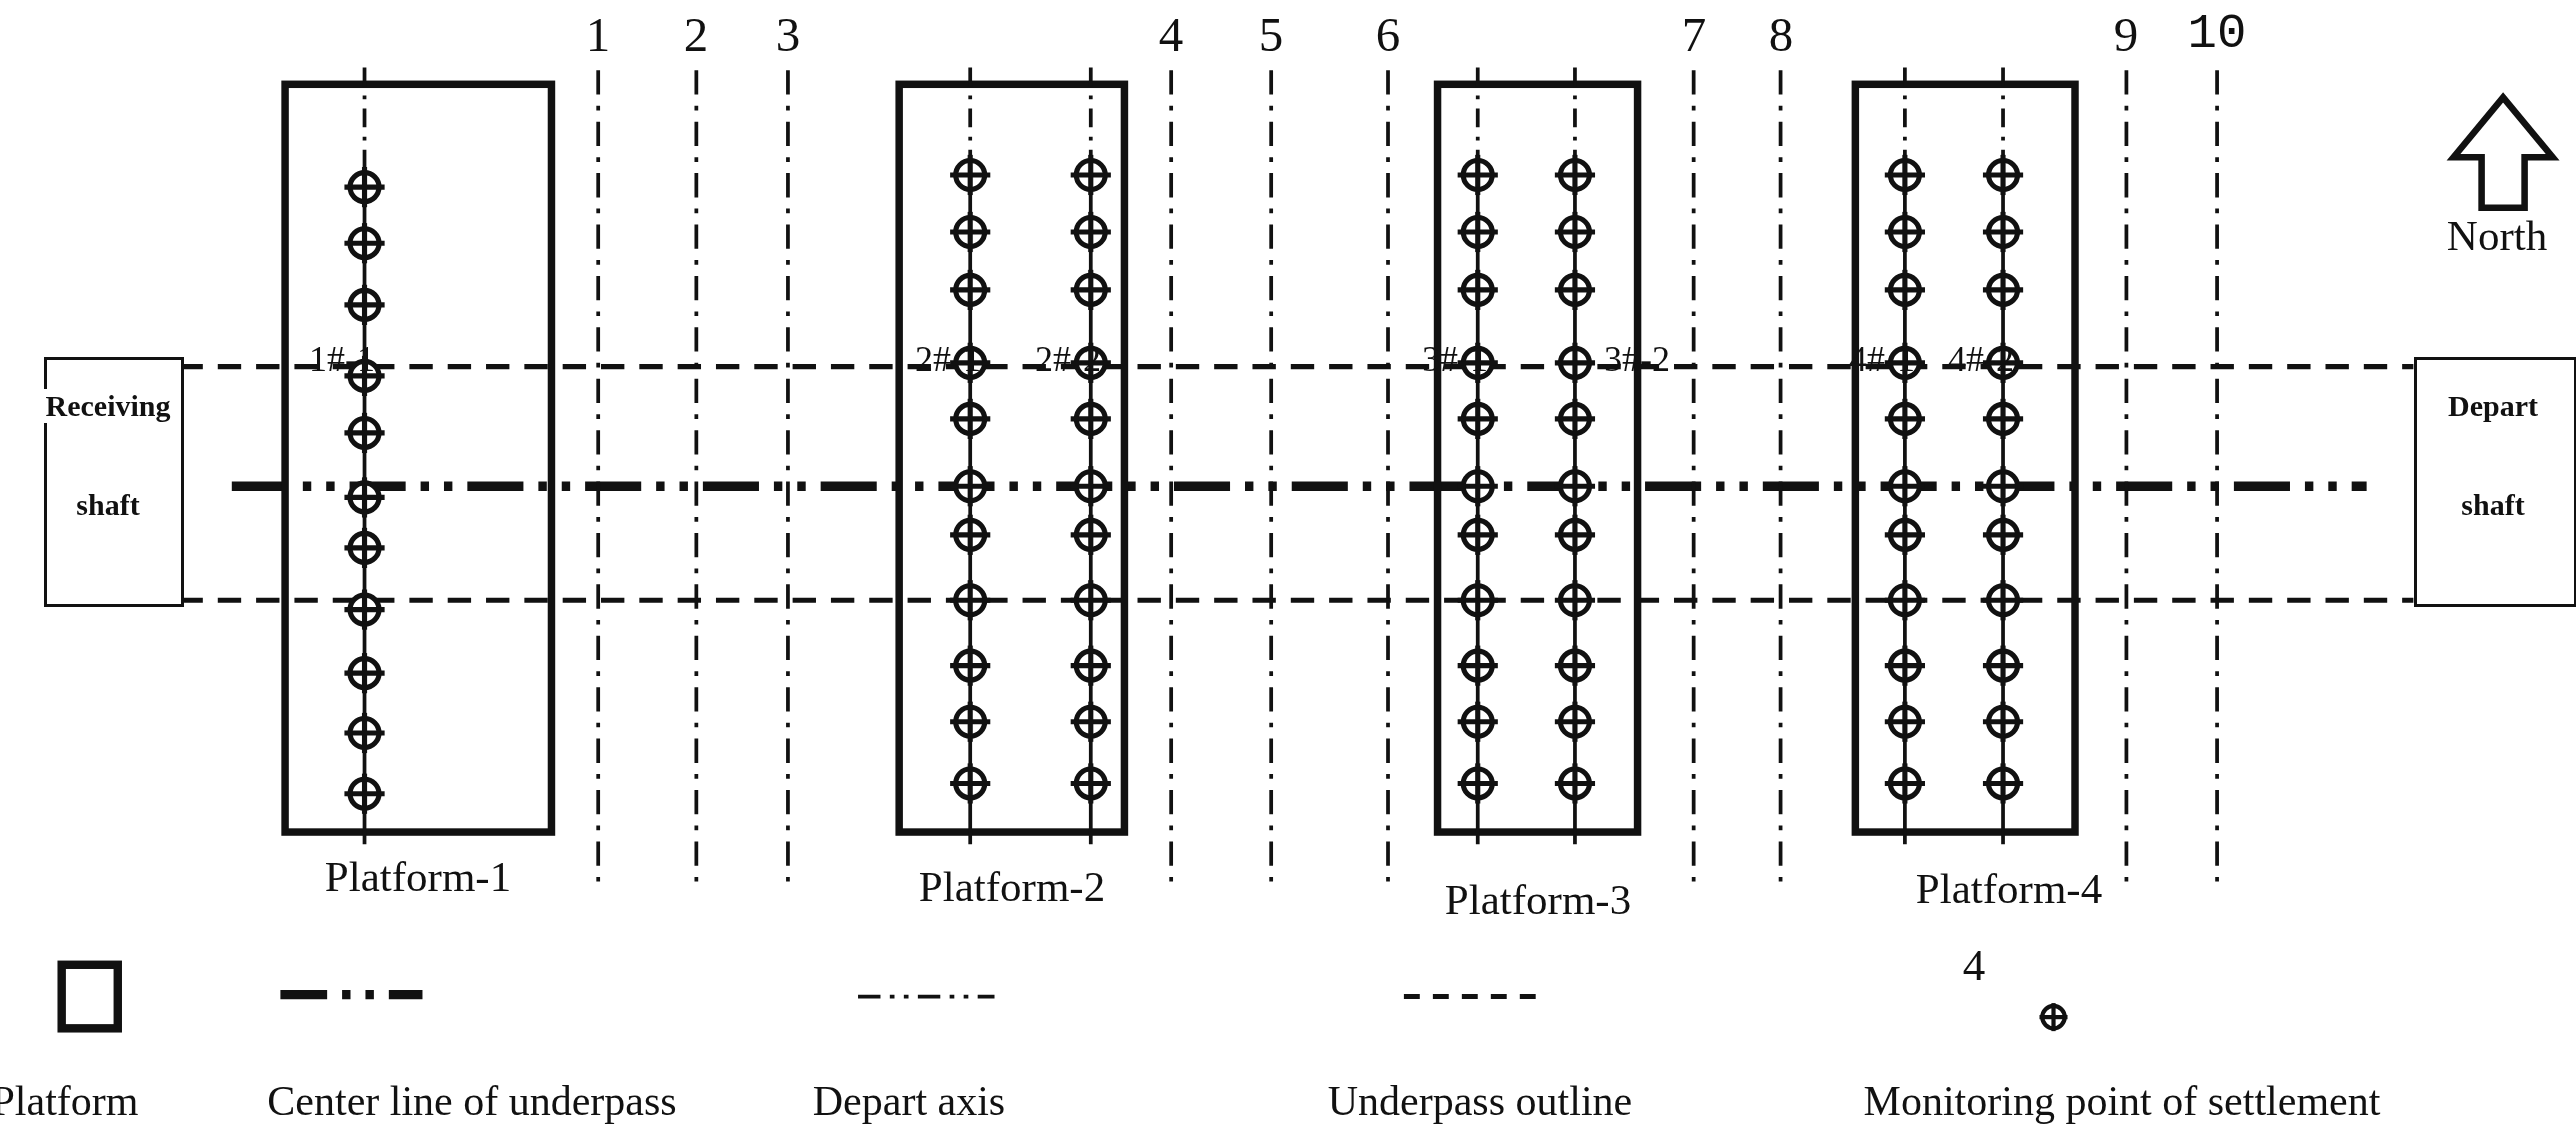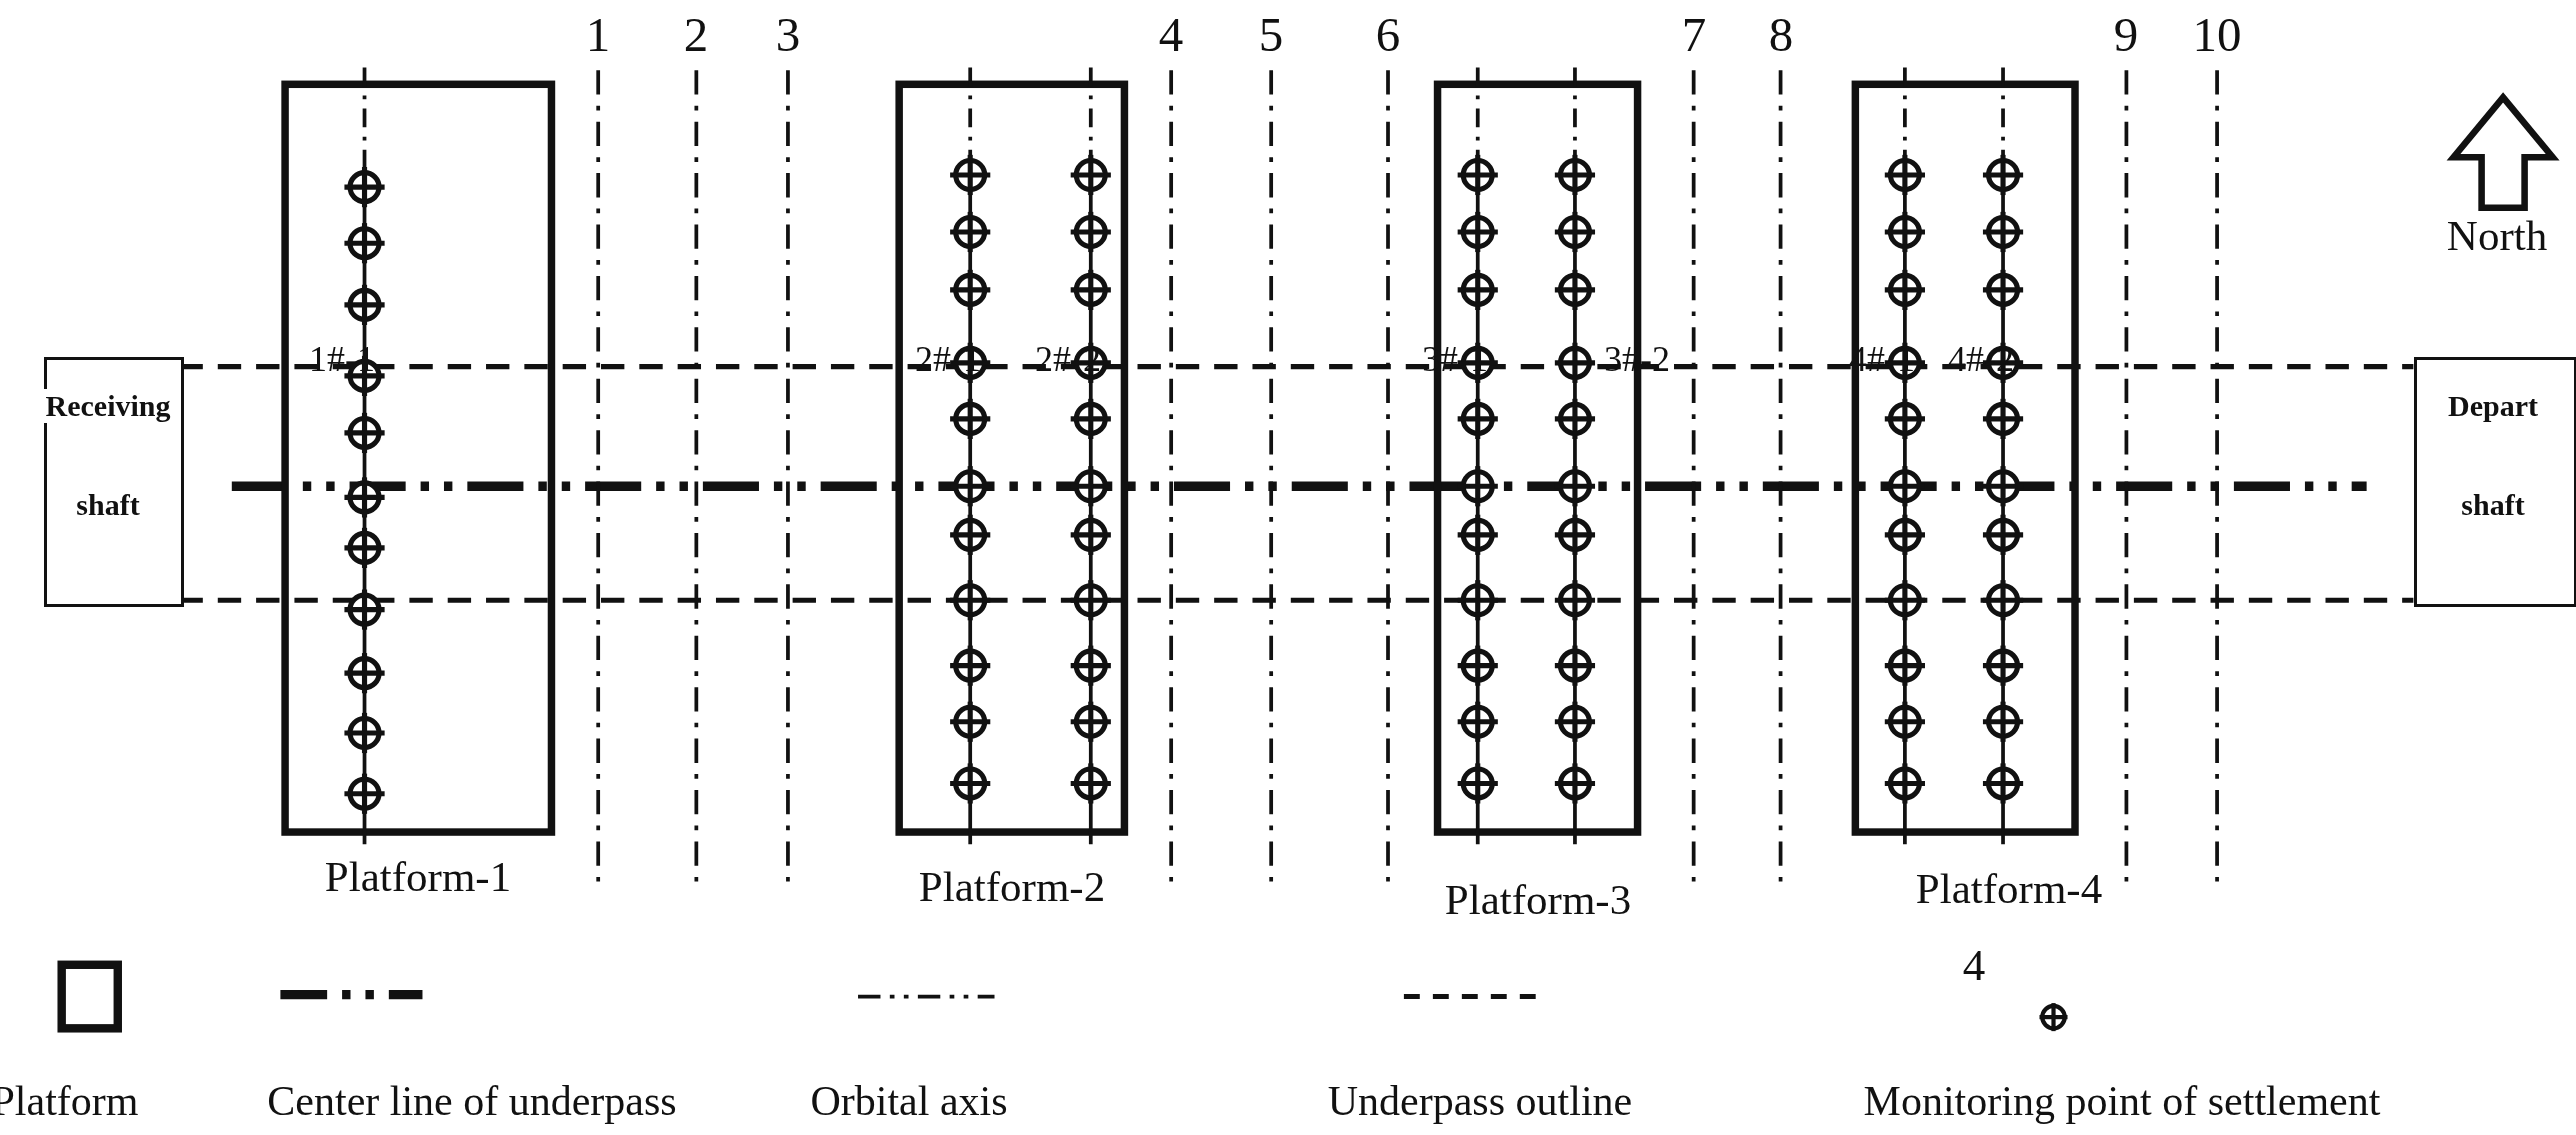--- a/index.html
+++ b/index.html
@@ -458,35 +458,35 @@
 
   <div class="txt shaft-line" id="recv-l1" style="left: 108px; top: 389px;">Receiving</div>
   <div class="txt shaft-line" id="recv-l2" style="left: 108px; top: 488px;">shaft</div>
   <div class="txt shaft-line" id="dep-l1" style="left: 2493px; top: 389px;">Depart</div>
   <div class="txt shaft-line" id="dep-l2" style="left: 2493px; top: 488px;">shaft</div>
 
   <div class="txt north-label" id="north-label" style="left: 2497px; top: 211px;">North</div>
 
   <div class="txt lg-label" id="lg0" style="left: 65px;">Platform</div>
   <div class="txt lg-label" id="lg1" style="left: 472px;">Center line of underpass</div>
-  <div class="txt lg-label" id="lg2" style="left: 909px;">Orbital axis</div>
+  <div class="txt lg-label" id="lg2" style="left: 909px;">Depart axis</div>
   <div class="txt lg-label" id="lg3" style="left: 1480px;">Underpass outline</div>
   <div class="txt lg-label" id="lg4" style="left: 2122px;">Monitoring point of settlement</div>
   <div class="txt lg-num" id="lg4n" style="left: 1974px; top: 939px;">4</div>
 
 <div class="txt axis-num" style="left: 598px; top: 5.6px;">1</div>
     <div class="txt axis-num" style="left: 696px; top: 5.6px;">2</div>
     <div class="txt axis-num" style="left: 788px; top: 5.6px;">3</div>
     <div class="txt axis-num" style="left: 1171px; top: 5.6px;">4</div>
     <div class="txt axis-num" style="left: 1271px; top: 5.6px;">5</div>
     <div class="txt axis-num" style="left: 1388px; top: 5.6px;">6</div>
     <div class="txt axis-num" style="left: 1694px; top: 5.6px;">7</div>
     <div class="txt axis-num" style="left: 1781px; top: 5.6px;">8</div>
     <div class="txt axis-num" style="left: 2126px; top: 5.6px;">9</div>
-    <div class="txt axis-num" style="left: 2217px; top: 5.6px;">10</div>
+    <div class="txt axis-num" style="left: 2217px; top: 5.6px; font-family: Liberation Mono, monospace;">10</div>
     <div class="txt plat-label" style="left: 418px; top: 852px;">Platform-1</div>
     <div class="txt col-label" style="left: 342px; top: 338px;">1#-1</div>
     <div class="txt plat-label" style="left: 1012px; top: 862px; text-align: center;">Platform-2</div>
     <div class="txt col-label" style="left: 948px; top: 338px;">2#-1</div>
     <div class="txt col-label" style="left: 1068px; top: 338px;">2#-2</div>
     <div class="txt plat-label" style="left: 1538px; top: 875px;">Platform-3</div>
     <div class="txt col-label" style="left: 1455px; top: 338px;">3#-1</div>
     <div class="txt col-label" style="left: 1637px; top: 338px;">3#-2</div>
     <div class="txt plat-label" style="left: 1965px; top: 864px; margin-left: 44px;">Platform-4</div>
     <div class="txt col-label" style="left: 1882px; top: 338px;">4#-1</div>

